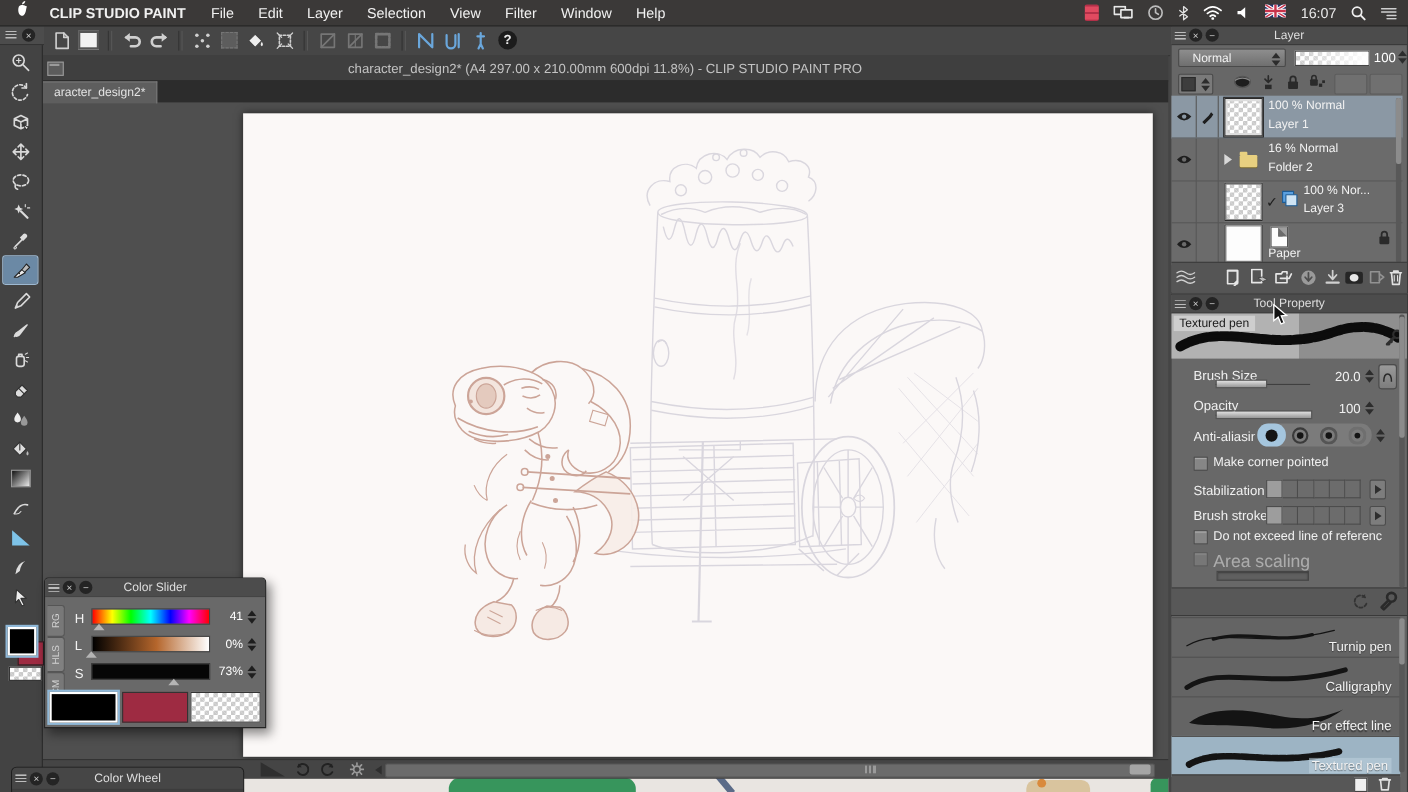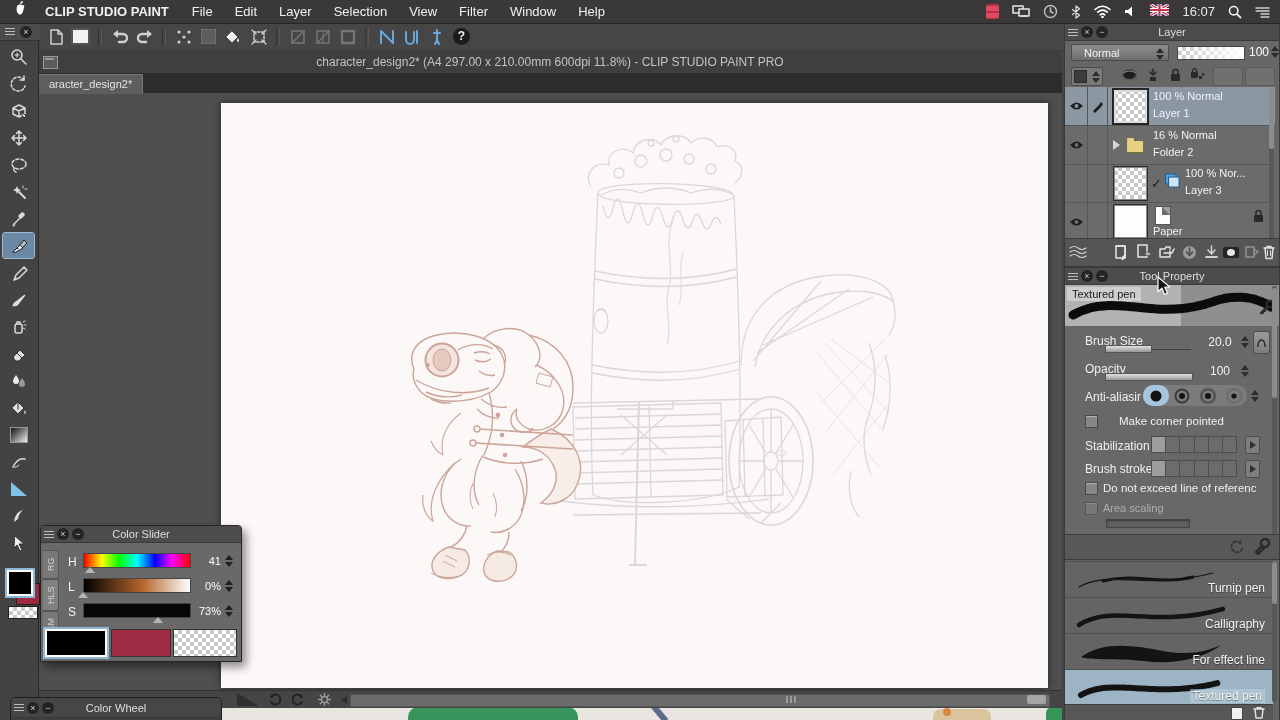--- a/index.html
+++ b/index.html
@@ -97,21 +97,21 @@
   .vthumb{position:absolute;left:0;width:5px;background:#8c8c8c;border-radius:2px;}
 
   
   #toolprop{left:1064px;top:267px;width:216px;height:293px;background:#686868;border:1px solid #3a3a3a;box-sizing:border-box;z-index:8;color:#f0f0f0;}
   .tp-preview{position:absolute;left:0;top:17px;width:214px;height:41px;background:linear-gradient(to right,#b2b2b2 0 116px,#8f8f8f 116px);overflow:hidden;}
   .tp-chip{position:absolute;left:2px;top:2px;background:rgba(210,210,210,.85);color:#1b1b1b;font-size:11px;padding:1px 5px;}
   .tp-label{position:absolute;font-size:12px;color:#f0f0f0;white-space:nowrap;}
   .slider{position:absolute;height:8px;}
   .slider .line{position:absolute;left:0;right:0;top:4px;height:1px;background:#3f3f3f;}
   .slider .fillv{position:absolute;left:0;top:0;height:6px;background:linear-gradient(#e2e2e2,#969696);border:1px solid #555;}
-  .tp-val{position:absolute;font-size:12px;text-align:center;width:34px;}
+  .tp-val{position:absolute;font-size:12px;text-align:right;width:34px;}
   .bs-btn{position:absolute;width:15px;height:21px;background:linear-gradient(#9a9a9a,#7d7d7d);border:1px solid #4c4c4c;border-radius:3px;display:flex;align-items:center;justify-content:center;color:#2a2a2a;}
   .aa-group{position:absolute;left:78px;top:117px;width:104px;height:21px;background:#7b7b7b;border-radius:10px;display:flex;align-items:center;}
   .aa-cell{width:26px;height:21px;display:flex;align-items:center;justify-content:center;}
   .aa-cell.sel{background:#a5c6de;border-radius:10px;}
   .chk{position:absolute;width:11px;height:11px;background:#868686;border:1px solid #474747;box-shadow:inset 0 1px 1px rgba(255,255,255,.4);}
   .seg6{position:absolute;width:86px;height:17px;display:flex;}
   .seg6 b{flex:1;border:1px solid #4c4c4c;border-left:none;background:#6c6c6c;}
   .seg6 b:first-child{border-left:1px solid #4c4c4c;background:#9d9d9d;}
   .segbtn{position:absolute;width:13px;height:16px;background:#7d7d7d;border:1px solid #4c4c4c;border-radius:2px;display:flex;align-items:center;justify-content:center;}
   .area-bar{position:absolute;left:41px;top:251px;width:82px;height:7px;border:1px solid #454545;background:#606060;box-shadow:inset 0 1px 2px rgba(0,0,0,.4);}
@@ -825,21 +825,21 @@
             <circle cx="8" cy="8" r="2.6" fill="#141414"></circle>
           </svg>
         </span>
     </span>
     <span class="stp" style="position:absolute;left:186px;top:122px;">
         <i class="u"></i>
         <i class="d"></i>
       </span>
 
     <span class="chk" style="left:20px;top:147px;"></span>
-    <span class="tp-label" style="left:54px;top:147px;font-size:11.5px;">Make corner pointed</span>
+    <span class="tp-label" style="left:38px;top:147px;font-size:11.5px;">Make corner pointed</span>
 
     <span class="tp-label" style="left:20px;top:171px;">Stabilization</span>
     <span class="seg6" style="left:86px;top:168px;">
         <b></b>
         <b></b>
         <b></b>
         <b></b>
         <b></b>
         <b></b>
       </span>
@@ -857,21 +857,21 @@
         <b></b>
       </span>
     <span class="segbtn" style="left:180px;top:192px;">
         <span class="rarrow"></span>
       </span>
 
     <span class="chk" style="left:20px;top:214px;"></span>
     <span class="tp-label" style="left:38px;top:214px;font-size:11.5px;width:168px;overflow:hidden;">Do not exceed line of referenc</span>
 
     <span class="chk dim" style="left:20px;top:234px;"></span>
-    <span class="tp-label dim" style="left:38px;top:234px;font-size:11px;">Area scaling</span>
+    <span class="tp-label dim" style="left:38px;top:234px;font-size:16px;">Area scaling</span>
     <span class="area-bar"></span>
 
     <div class="tp-foot">
       <span class="ic" style="position:absolute;right:34px;top:4px;">
           <svg width="16" height="16" viewBox="0 0 16 16">
             <g stroke="#333" stroke-width="1.6">
               <path d="M12,4 A5.5,5.5 0 1,0 13.5,8.5" stroke-dasharray="3,2"></path>
               <path d="M12,1 v3.4 h-3.4" fill="#333" stroke="none"></path>
             </g>
           </svg>

